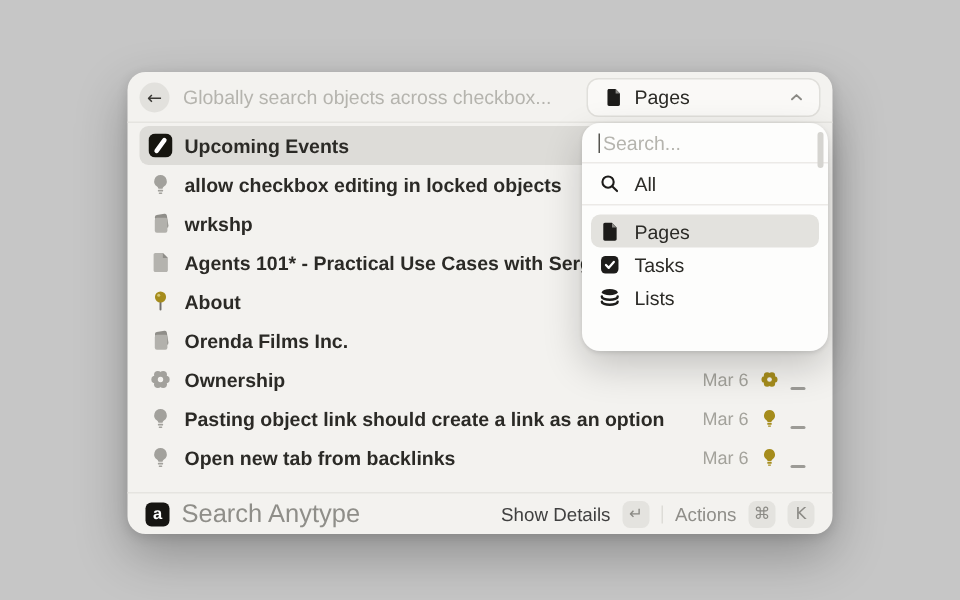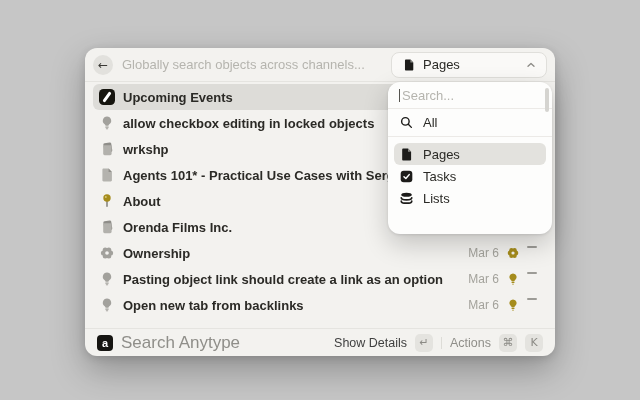--- a/index.html
+++ b/index.html
@@ -47,21 +47,21 @@
   .row{
     height:26px;display:flex;align-items:center;
     margin:0 8px;padding:0 6px;border-radius:6px;box-sizing:border-box;
   }
   .row.selected{background:#dddcd8;}
   .row .ic{width:16px;height:16px;flex:0 0 auto;display:flex;margin-right:8px;}
   .row .label{
     font-size:13px;color:#2b2a26;white-space:nowrap;overflow:hidden;
     text-overflow:ellipsis;flex:1 1 auto;font-weight:bold;
   }
-  .row .meta{display:flex;align-items:flex-start;gap:7px;flex:0 0 auto;padding-right:4px;}
+  .row .meta{display:flex;align-items:flex-end;gap:7px;flex:0 0 auto;padding-right:4px;}
   .row .meta .date{font-size:12px;color:#a3a29b;}
   .row .meta .mic{width:14px;height:14px;display:flex;}
   .dash{width:10px;height:2px;border-radius:1px;background:#9c9b96;}
 
   
   .dlg-footer{
     position:absolute;left:0;right:0;bottom:0;height:28px;
     border-top:1px solid #e5e4e0;
     display:flex;align-items:center;padding:0 12px;box-sizing:border-box;
   }
@@ -113,21 +113,21 @@
 <body>
 
 <div class="page">
 
   <div class="dialog">
 
     <div class="dlg-header">
       <div class="back-btn">
         <span>←</span>
       </div>
-      <div class="search-placeholder">Globally search objects across channels...</div>
+      <div class="search-placeholder">Globally search objects across checkbox...</div>
       <div class="filter-btn">
         <span class="ic-slot" style="width:14px;height:14px;display:flex;">
             <svg width="100%" height="100%" viewBox="0 0 16 16">
               <path d="M4.6 1.6h5l3.3 3.4v8.2c0 .7-.5 1.2-1.2 1.2H4.6c-.7 0-1.2-.5-1.2-1.2V2.8c0-.7.5-1.2 1.2-1.2z" fill="#1d1c1a"></path>
               <path d="M9.6 1.6v3.4h3.3z" fill="#8a8985"></path>
             </svg>
           </span>
         <span class="lbl">Pages</span>
         <span class="chev">
           <svg width="10" height="10" viewBox="0 0 10 10">

